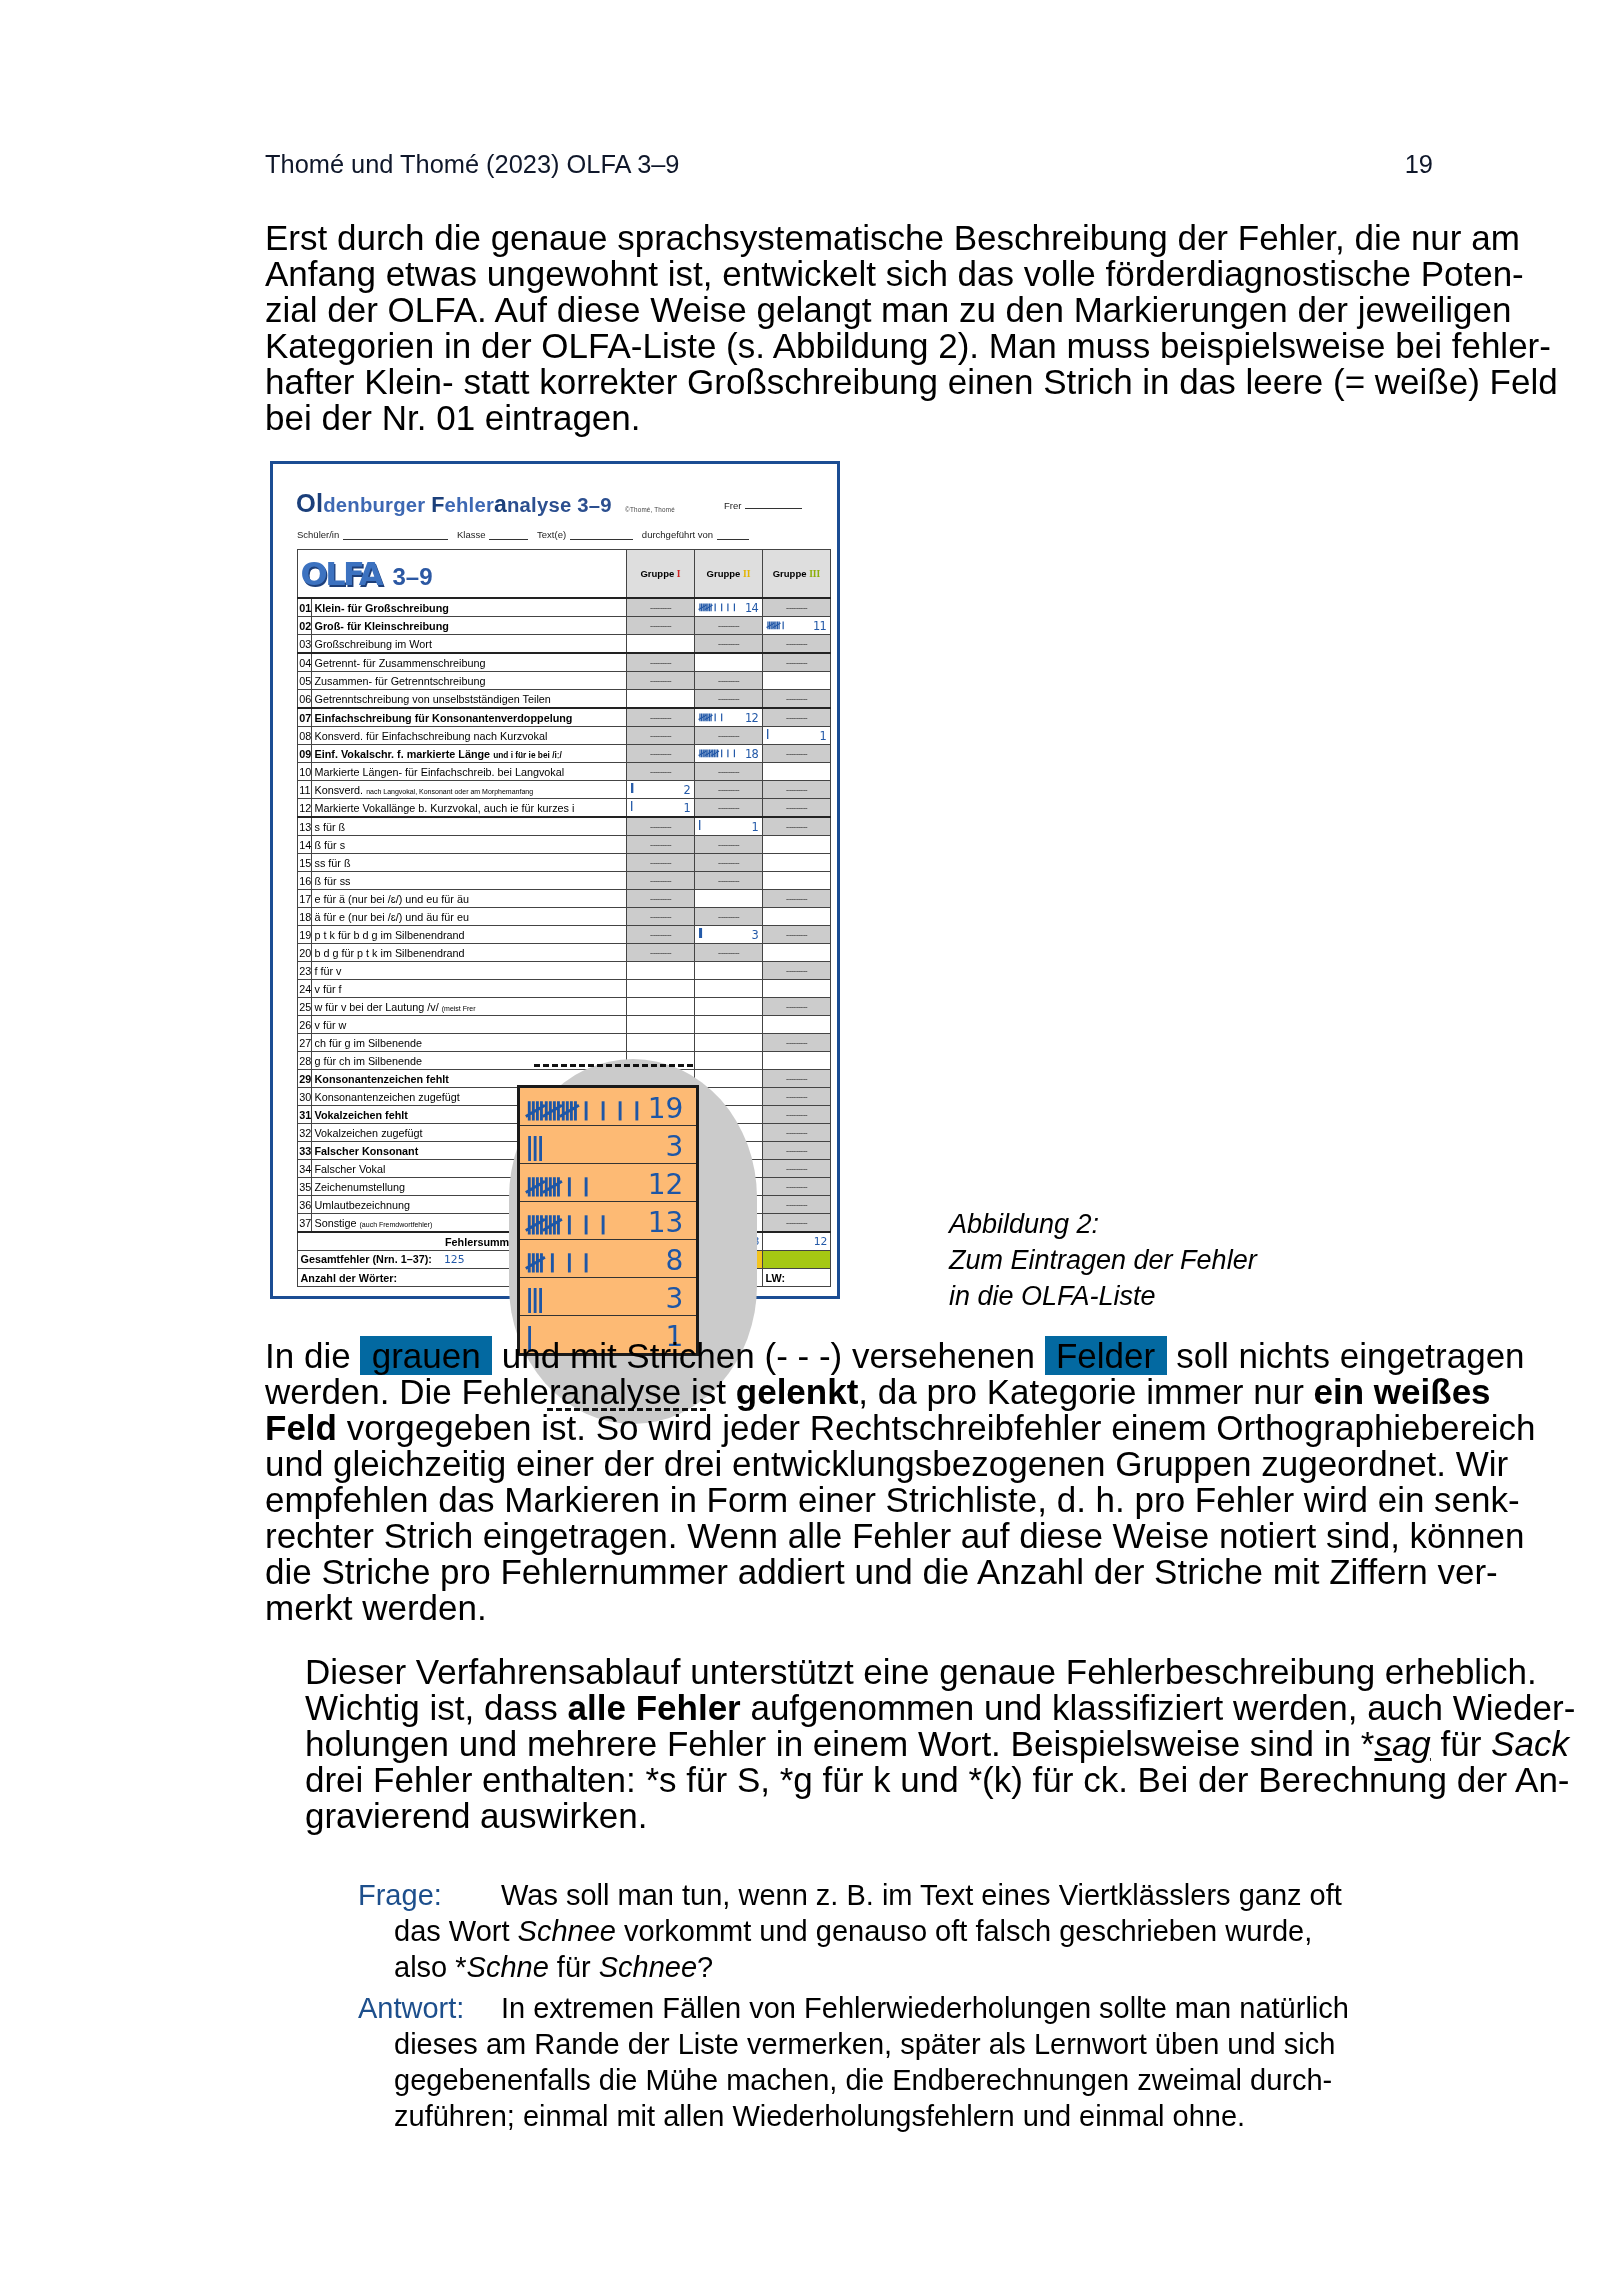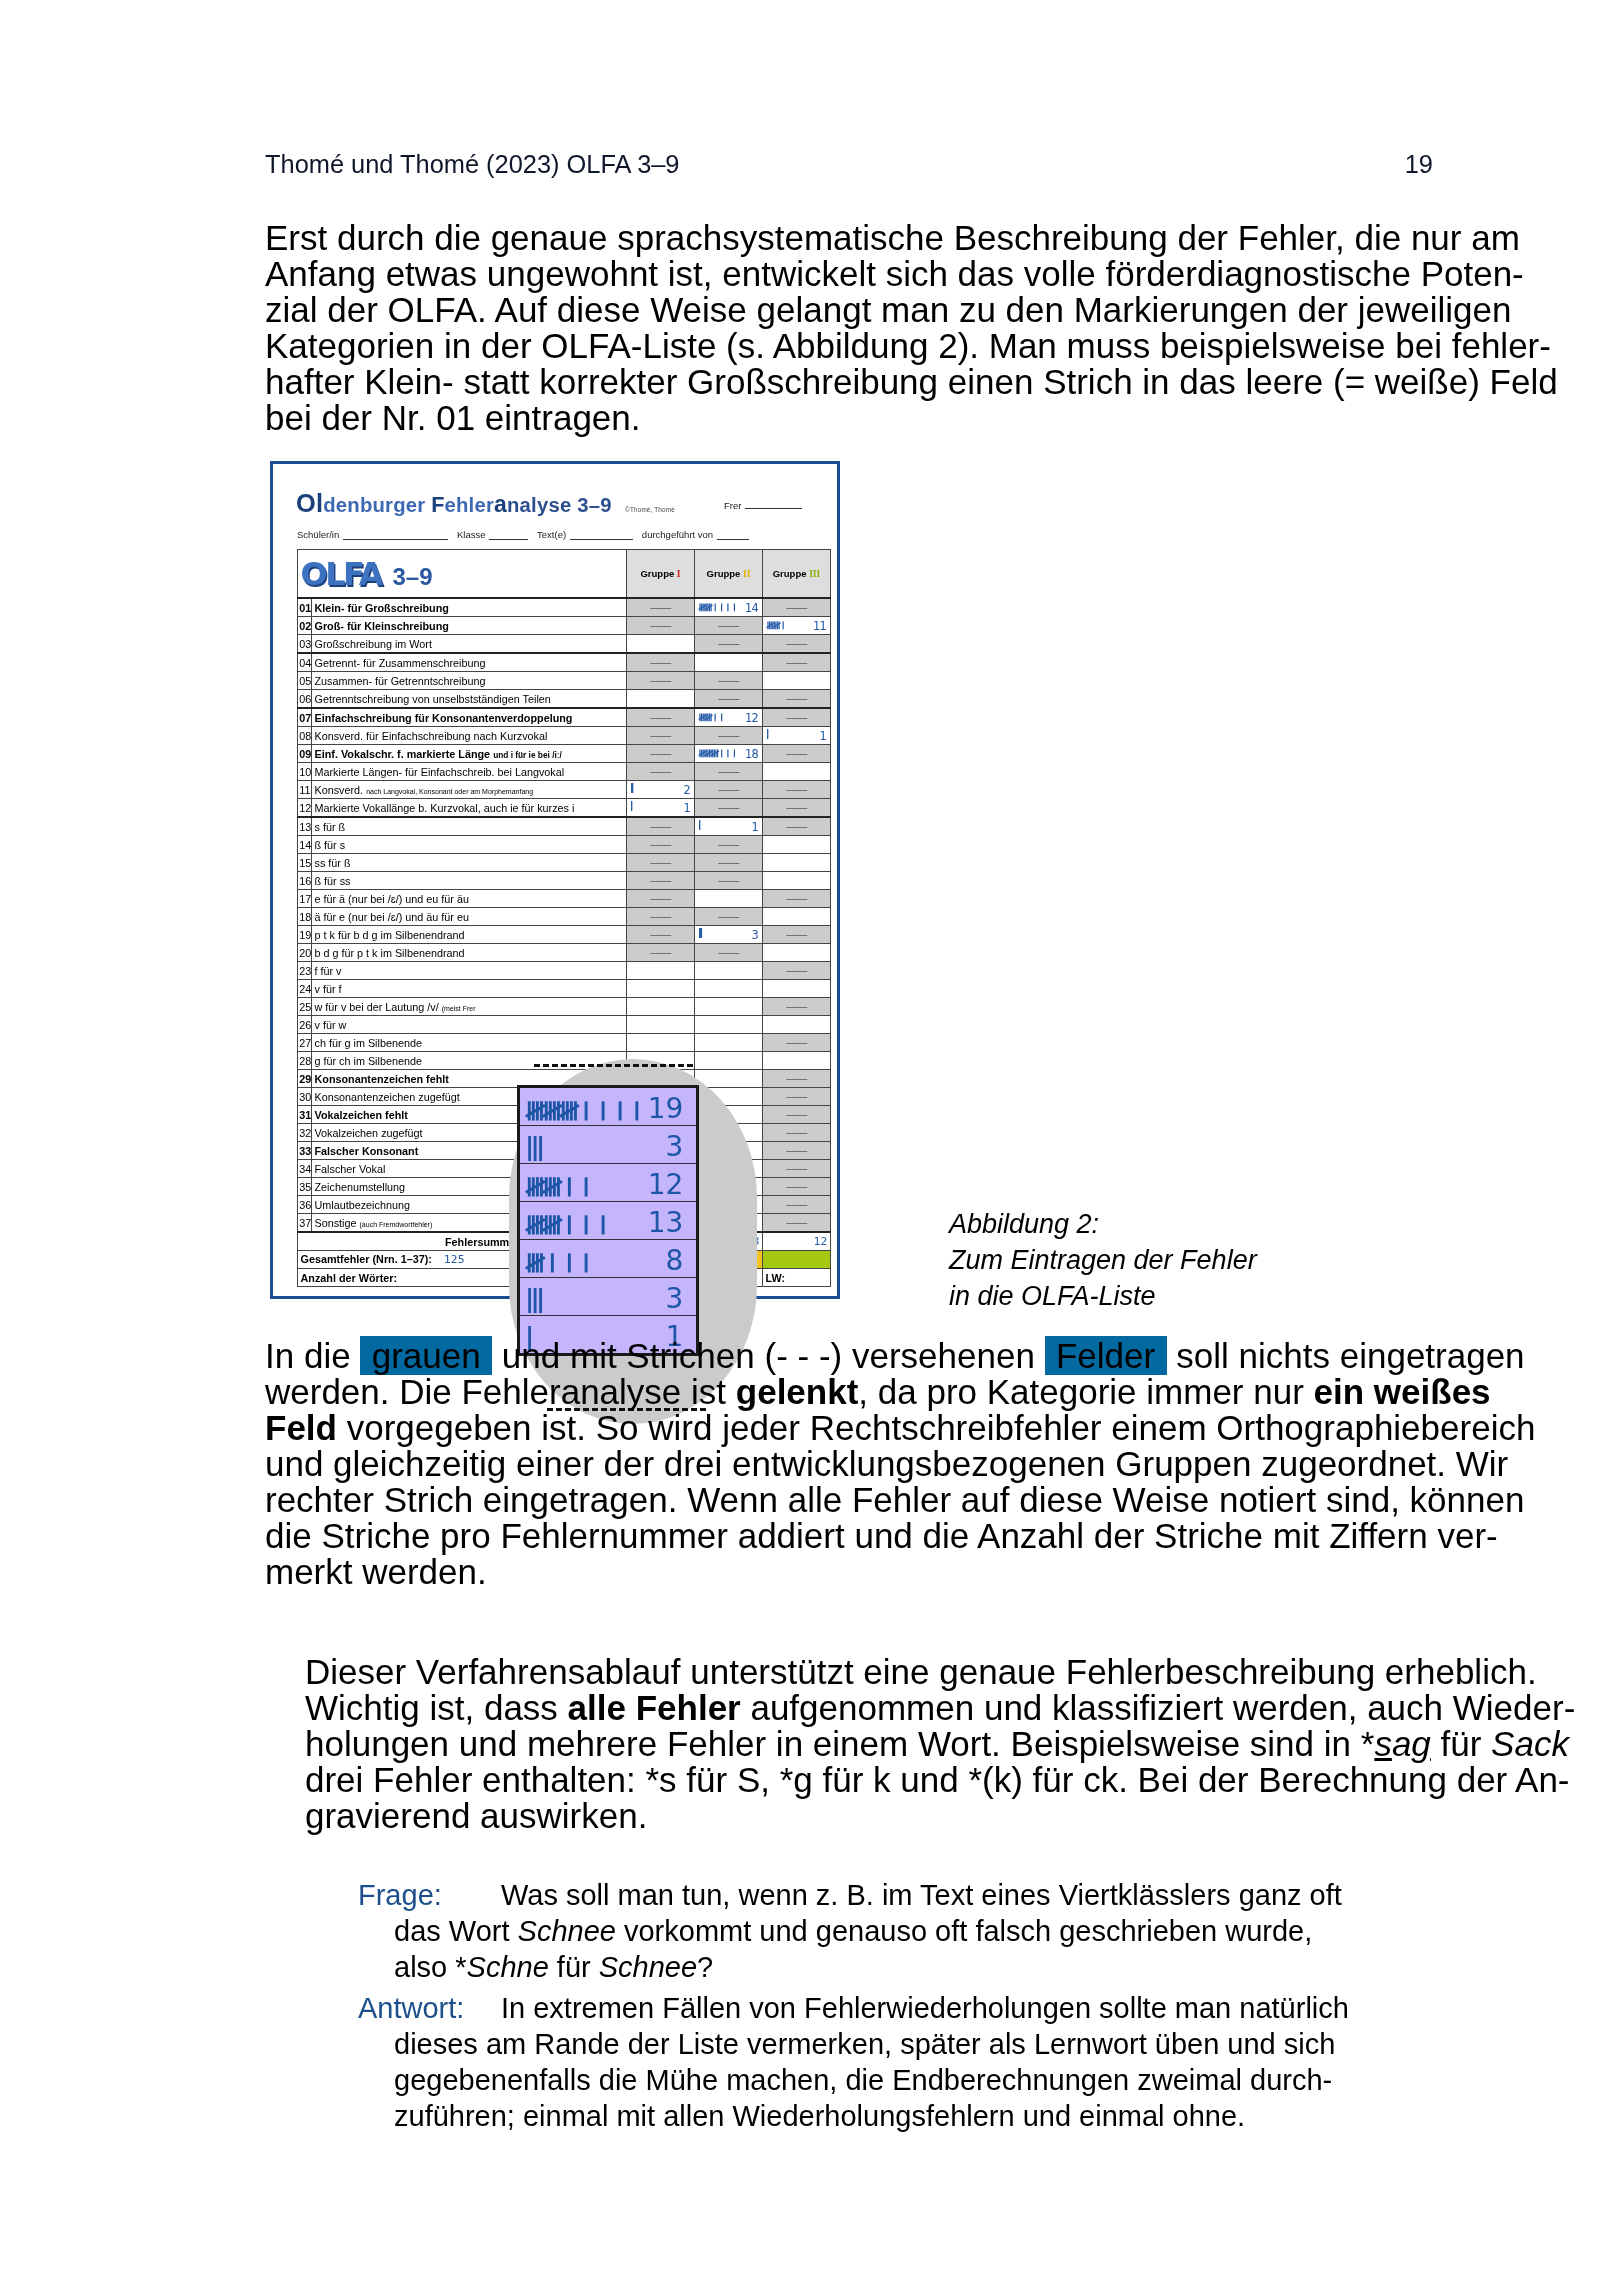--- a/index.html
+++ b/index.html
@@ -41,21 +41,21 @@
   .cnt { position:absolute; right:3.8px; top:1.9px; color:#2359a8; font-size:11.4px; font-family:"DejaVu Sans", sans-serif; }
   .bold { font-weight:bold; }
   .small { font-size:7px; }
   td.sum-label { text-align:center; font-weight:bold; }
   td.yel { background:#f3c41f !important; }
   td.grn { background:#a5c813 !important; }
   td.right { text-align:right; color:#2359a8; font-family:"DejaVu Sans", sans-serif; }
 
   
   .mag { position:absolute; left:236px; top:595px; width:248px; height:365px; border-radius:50% / 38%; background:#cbcbcb; overflow:hidden; }
-  .mag-box { position:absolute; left:244px; top:621px; width:176px; border:3.2px solid #1a1a1a; background:#c4b5fd; }
+  .mag-box { position:absolute; left:244px; top:621px; width:176px; border:3.2px solid #1a1a1a; background:#fdba74; }
   .mag-row { height:37px; border-bottom:1.9px solid #333; position:relative; }
   .mag-row:last-child { border-bottom:none; }
   .mag-row .t { position:absolute; left:5.1px; top:5.1px; font-size:25.4px; color:#1d56a6; letter-spacing:-3.8px; font-weight:bold; font-family:"DejaVu Sans", sans-serif; }
   .mag-row .n { position:absolute; right:12.7px; top:3.8px; font-size:28px; color:#1d56a6; font-family:"DejaVu Sans", sans-serif; }
   .mag-dash { position:absolute; left:261px; top:600px; width:159px; border-top:3.2px dashed #111; }
   .mag-dash2 { position:absolute; left:274px; top:944px; width:159px; border-top:3.2px dashed #111; }
 
   .qa { position:absolute; left:358px; width:1079px; font-size:29px; line-height:36px; }
   .qa .lbl { color:#1d4f8c; display:inline-block; width:143px; }
   .qa .cont { display:block; padding-left:36px; }
@@ -450,20 +450,21 @@
   <span class="ln">
     <span>In die</span>
     <span class="hl">grauen</span>
     <span>und mit Strichen (- - -) versehenen</span>
     <span class="hl">Felder</span>
     <span>soll nichts eingetragen</span>
   </span>
   <span class="ln"><span>werden. Die Fehleranalyse ist</span> <b>gelenkt</b><span>, da pro Kategorie immer nur</span> <b>ein weißes</b></span>
   <span class="ln"><b>Feld</b><span> vorgegeben ist. So wird jeder Rechtschreibfehler einem Orthographiebereich</span></span>
   <span class="ln">und gleichzeitig einer der drei entwicklungsbezogenen Gruppen zugeordnet. Wir</span>
+  <span class="ln">empfehlen das Markieren in Form einer Strichliste, d. h. pro Fehler wird ein senk-</span>
   <span class="ln">rechter Strich eingetragen. Wenn alle Fehler auf diese Weise notiert sind, können</span>
   <span class="ln">die Striche pro Fehlernummer addiert und die Anzahl der Striche mit Ziffern ver-</span>
   <span class="ln last">merkt werden.</span>
 </div>
 
 <div class="para" style="top:1654px;margin-left:40px;">
   <span class="ln">Dieser Verfahrensablauf unterstützt eine genaue Fehlerbeschreibung erheblich.</span>
   <span class="ln"><span>Wichtig ist, dass </span><b>alle Fehler</b><span> aufgenommen und klassifiziert werden, auch Wieder-</span></span>
   <span class="ln"><span>holungen und mehrere Fehler in einem Wort. Beispielsweise sind in *</span><i class="u">s</i><i>a</i><i class="u">g</i><span> für </span><i>Sack</i></span>
   <span class="ln">drei Fehler enthalten: *s für S, *g für k und *(k) für ck. Bei der Berechnung der An-</span>

